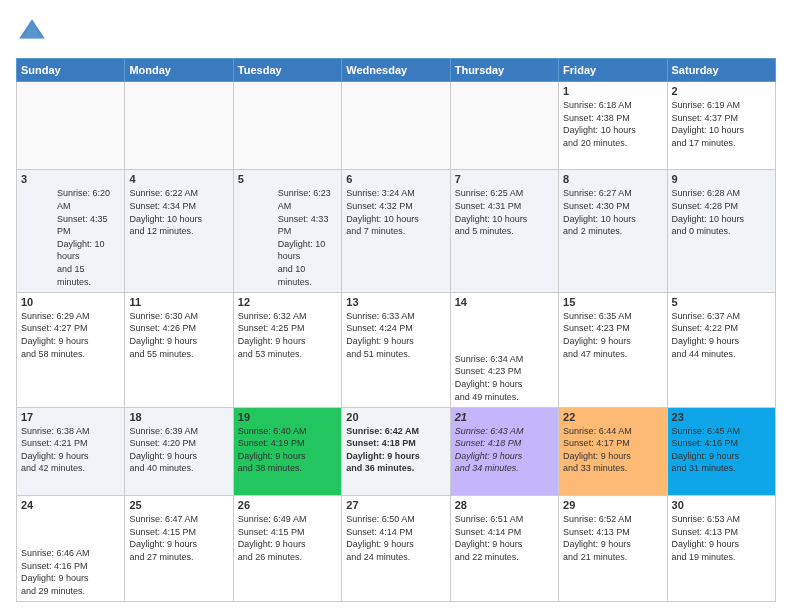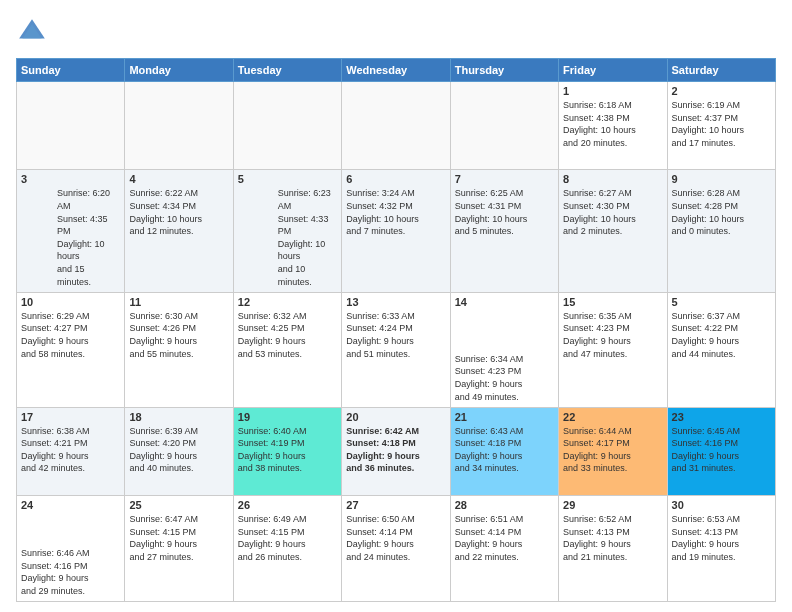--- a/index.html
+++ b/index.html
@@ -264,35 +264,35 @@
 Daylight: 9 hours
 and 42 minutes.</div>
           </td>
           <td style="background: rgb(240, 244, 248);">
             <span class="day-number">18</span>
             <div class="day-info" style="white-space: pre-line;">Sunrise: 6:39 AM
 Sunset: 4:20 PM
 Daylight: 9 hours
 and 40 minutes.</div>
           </td>
-          <td style="background: #5eead4;">
+          <td style="background: #22c55e;">
             <span class="day-number">19</span>
             <div class="day-info" style="white-space: pre-line;">Sunrise: 6:40 AM
 Sunset: 4:19 PM
 Daylight: 9 hours
 and 38 minutes.</div>
           </td>
           <td style="background: rgb(240, 244, 248);">
             <span class="day-number">20</span>
             <div class="day-info" style="white-space: pre-line; font-weight: bold;">Sunrise: 6:42 AM
 Sunset: 4:18 PM
 Daylight: 9 hours
 and 36 minutes.</div>
           </td>
-          <td style="background: #7dd3fc;">
+          <td style="background: #c4b5fd; font-style: italic;">
             <span class="day-number">21</span>
             <div class="day-info" style="white-space: pre-line;">Sunrise: 6:43 AM
 Sunset: 4:18 PM
 Daylight: 9 hours
 and 34 minutes.</div>
           </td>
           <td style="background: #fdba74;">
             <span class="day-number">22</span>
             <div class="day-info" style="white-space: pre-line;">Sunrise: 6:44 AM
 Sunset: 4:17 PM

